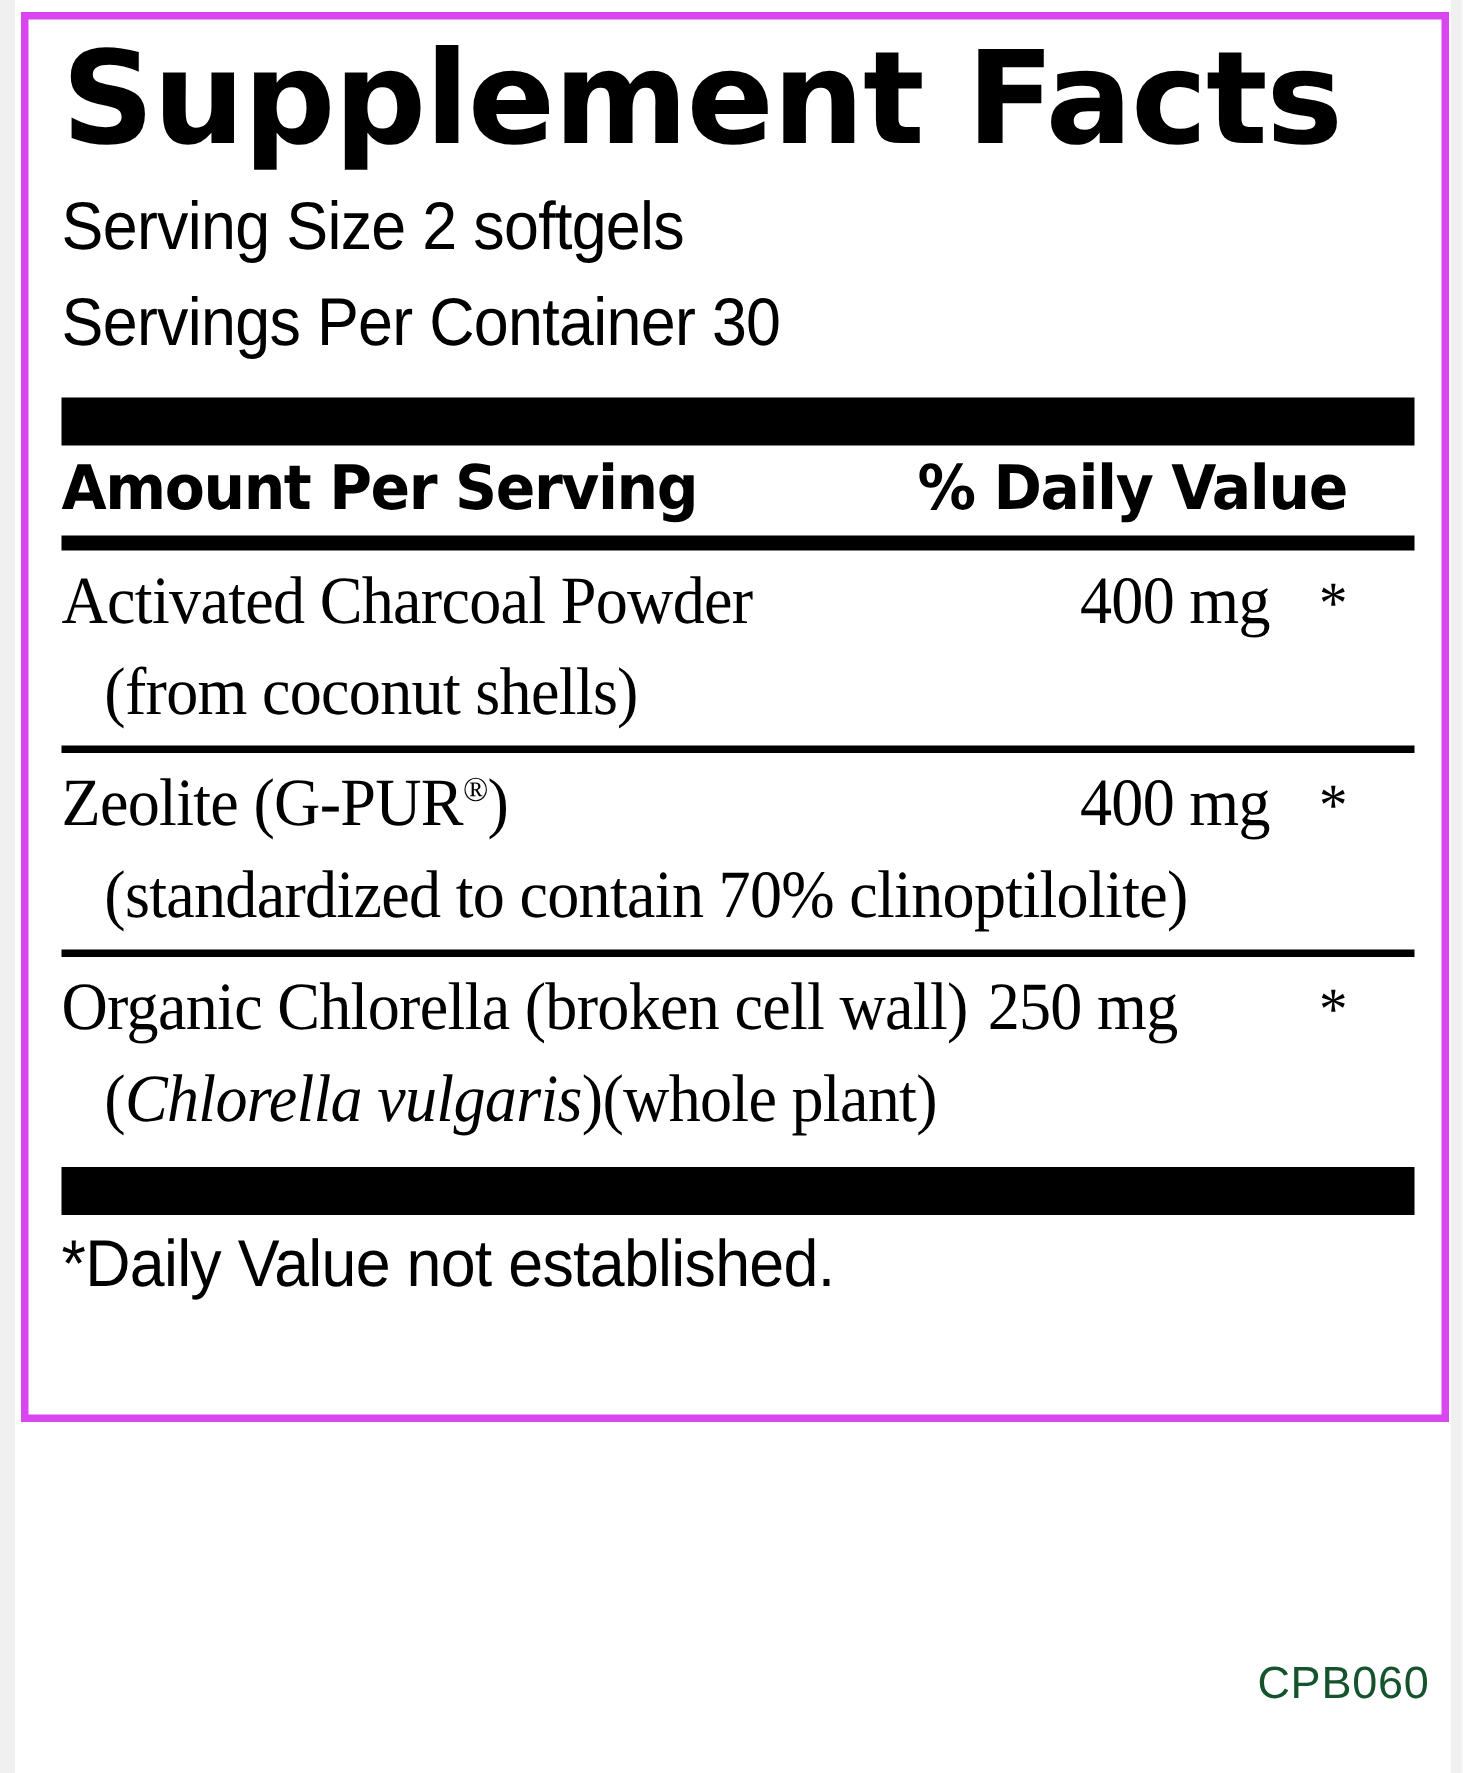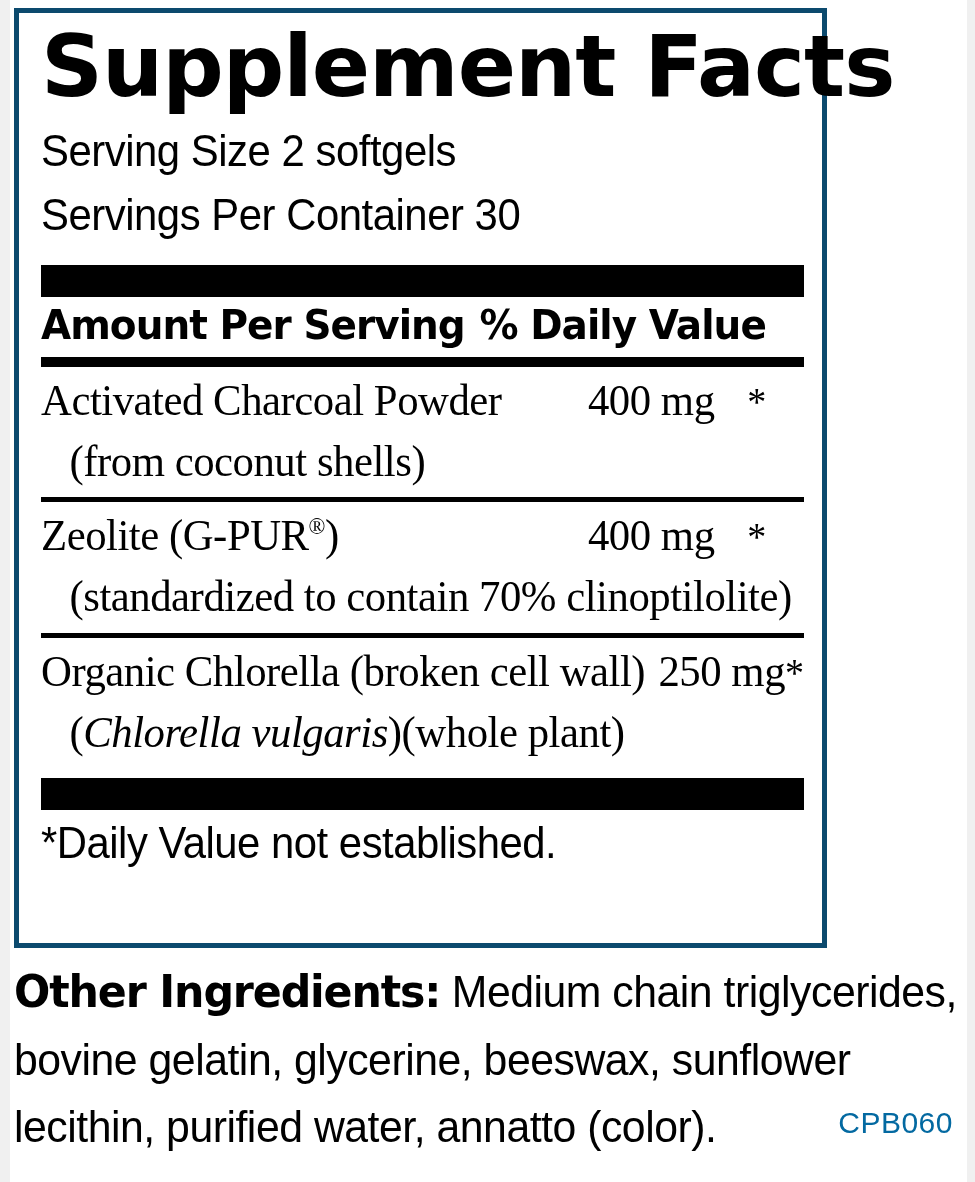--- a/index.html
+++ b/index.html
@@ -37,23 +37,23 @@
     width: 957px;
     height: 1182px;
     background: #ffffff;
   }
 
   
   .sf-panel {
     position: absolute;
     left: 4px;
     top: 8px;
-    width: 813px;
+    width: 952px;
     height: 940px;
-    border: 5px solid #0c4a6e;
+    border: 5px solid #d946ef;
     box-sizing: border-box;
     background: #ffffff;
   }
   .sf-inner {
     padding: 6px 18px 0 22px;
   }
 
   .sf-title {
     font-family: "DejaVu Sans", sans-serif;
     font-weight: bold;
@@ -176,21 +176,21 @@
     transform: scaleX(0.95);
     transform-origin: left center;
     white-space: nowrap;
   }
 
   .code {
     position: absolute;
     right: 14px;
     top: 1106px;
     font-size: 30px;
-    color: #0369a1;
+    color: #14532d;
     letter-spacing: 0.5px;
   }
 </style>
 </head>
 <body>
 
 <div class="edge-left"></div>
 <div class="edge-right"></div>
 
 <div class="page">
@@ -243,21 +243,16 @@
         <div class="nut-line2"><span>(</span><span class="ital">Chlorella vulgaris</span><span>)(whole plant)</span></div>
       </div>
 
       <div class="bar-thick" style="margin-top:10px;"></div>
 
       <div class="daily-note">*Daily Value not established.</div>
 
     </div>
   </div>
 
-  <div class="other">
-    <p><span class="other-label">Other Ingredients:</span><span class="other-text"> Medium chain triglycerides,</span></p>
-    <p class="other-text">bovine gelatin, glycerine, beeswax, sunflower</p>
-    <p class="other-text">lecithin, purified water, annatto (color).</p>
-  </div>
 
   <div class="code">CPB060</div>
 
 </div>
 
 </body></html>

